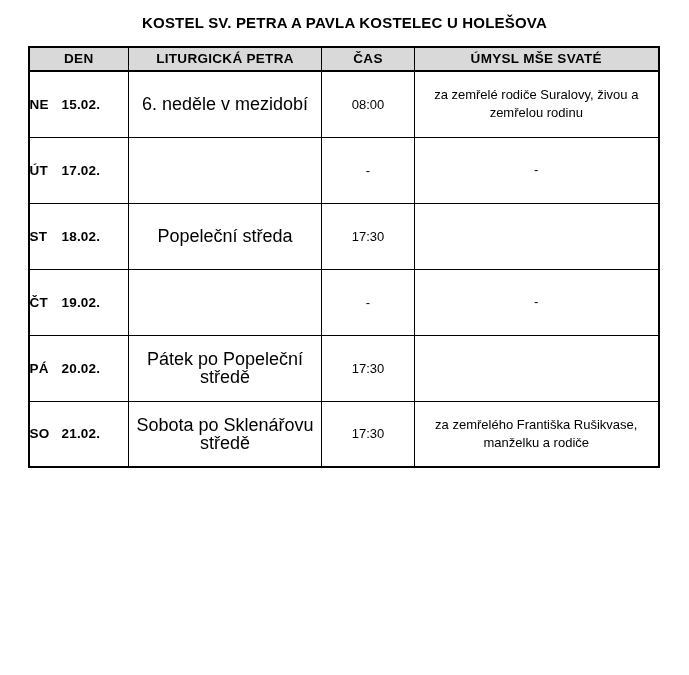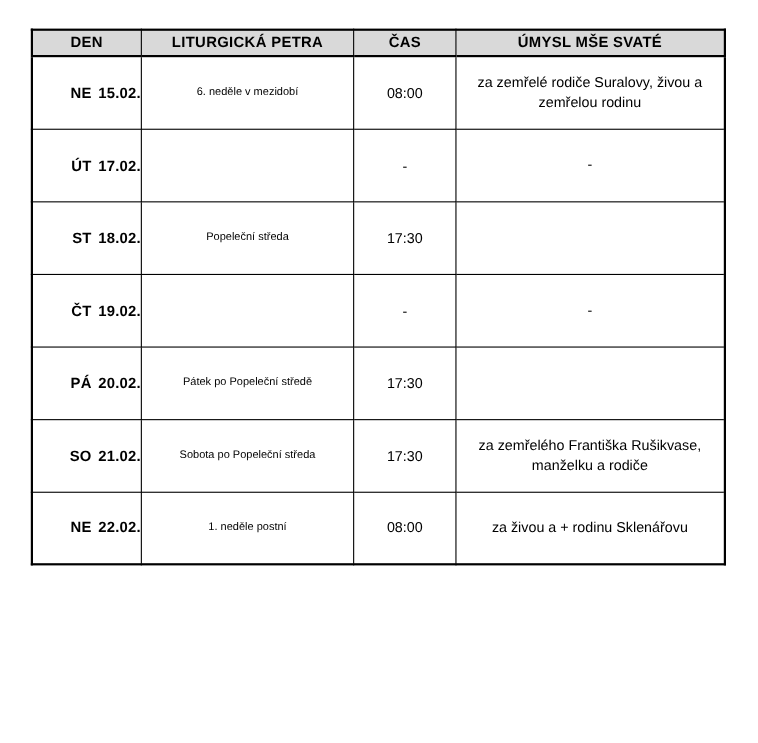--- a/index.html
+++ b/index.html
@@ -72,35 +72,35 @@
   col.c-osl { width: 193px; }
   col.c-cas { width: 93px; }
   col.c-umysl { width: 244px; }
 
   table.schedule tbody tr {
     height: 66px;
   }
   td.day {
     font-size: 13.5px;
     font-weight: bold;
-    text-align: right;
+    text-align: left;
     padding-left: 8px;
     letter-spacing: 0.2px;
     white-space: nowrap;
   }
   td.day .dname {
     display: inline-block;
     min-width: 26px;
   }
   td.day .ddate {
     display: inline-block;
     margin-left: 6px;
   }
   td.osl {
-    font-size: 10px;
+    font-size: 18px;
     text-align: center;
     padding: 0 8px;
     line-height: 18px;
   }
   td.cas {
     font-size: 13px;
     text-align: center;
   }
   td.umysl {
     font-size: 13px;
@@ -108,20 +108,21 @@
     padding: 0 6px;
     line-height: 18px;
   }
 </style>
 </head>
 <body>
 
 <div class="page">
 
   <div class="header">
+    <div class="title-line2">KOSTEL SV. PETRA A PAVLA KOSTELEC U HOLEŠOVA</div>
   </div>
 
   <div class="table-wrap">
     <table class="schedule">
       <colgroup>
         <col class="c-den">
         <col class="c-osl">
         <col class="c-cas">
         <col class="c-umysl">
       </colgroup>
@@ -159,27 +160,21 @@
           <td class="umysl">-</td>
         </tr>
         <tr>
           <td class="day"><span class="dname">PÁ</span><span class="ddate">20.02.</span></td>
           <td class="osl">Pátek po Popeleční středě</td>
           <td class="cas">17:30</td>
           <td class="umysl"></td>
         </tr>
         <tr>
           <td class="day"><span class="dname">SO</span><span class="ddate">21.02.</span></td>
-          <td class="osl">Sobota po Popeleční středa</td>
+          <td class="osl">Sobota po Sklenářovu středě</td>
           <td class="cas">17:30</td>
           <td class="umysl">za zemřelého Františka Rušikvase, manželku a rodiče</td>
-        </tr>
-        <tr>
-          <td class="day"><span class="dname">NE</span><span class="ddate">22.02.</span></td>
-          <td class="osl">1. neděle postní</td>
-          <td class="cas">08:00</td>
-          <td class="umysl">za živou a + rodinu Sklenářovu</td>
         </tr>
       </tbody>
     </table>
   </div>
 
 </div>
 
 </body></html>

